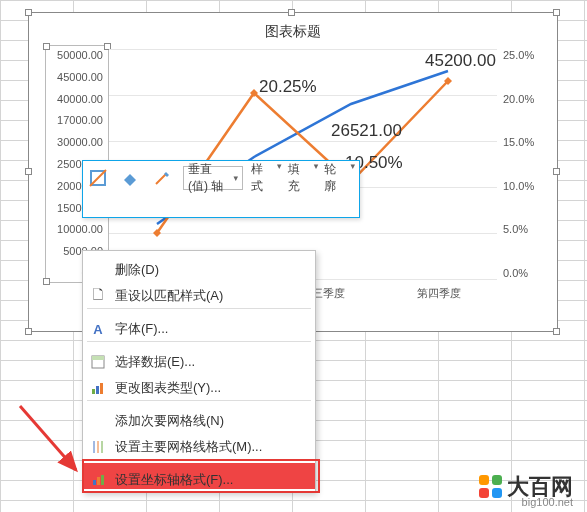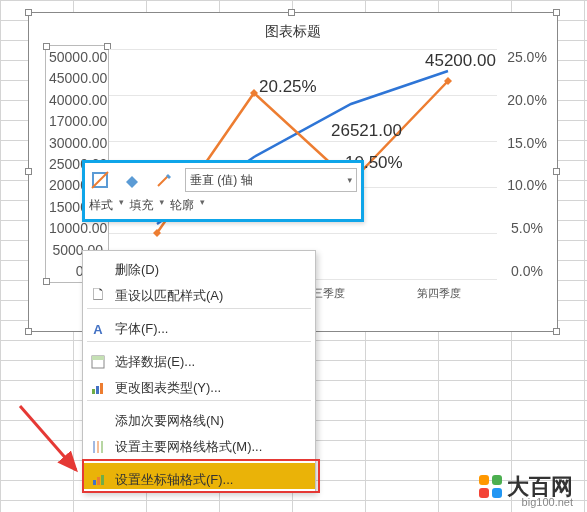--- a/index.html
+++ b/index.html
@@ -1,40 +1,40 @@
 <!DOCTYPE html>
 <html><head>
 <meta charset="utf-8">
 <style>
 body{margin:0;font-family:"Microsoft YaHei",sans-serif;font-size:12px;background:#fff;width:587px;height:512px;overflow:hidden;position:relative}
 .grid-bg{position:absolute;inset:0;background-image:linear-gradient(#d4d4d4 1px,transparent 1px),linear-gradient(90deg,#d4d4d4 1px,transparent 1px);background-size:73px 20px;z-index:0}
 .chart-frame{position:absolute;left:28px;top:12px;width:528px;height:318px;border:1px solid #888;background:#fff;z-index:2}
 .sel-handle{width:5px;height:5px;background:#fff;border:1px solid #888;position:absolute;z-index:3}
 .chart-title{text-align:center;font-size:14px;color:#333;padding:10px 0 8px}
 .plot{position:relative;margin:0 60px 0 80px;height:230px}
-.y-left,.y-right{position:absolute;top:0;height:100%;display:flex;flex-direction:column;justify-content:space-between;font-size:14px;color:#555}
+.y-left,.y-right{position:absolute;top:0;height:100%;display:flex;flex-direction:column;justify-content:space-between;font-size:11px;color:#555}
 .y-left{left:-60px;text-align:right;width:54px}
-.y-right{right:-54px;text-align:center;width:48px}
+.y-right{right:-54px;text-align:left;width:48px}
 .y-sel{position:absolute;left:-64px;top:-4px;width:62px;height:236px;border:1px solid rgba(140,140,140,.6)}
 .y-sel .h{width:5px;height:5px;background:#fff;border:1px solid #888;position:absolute}
 .hgrid{position:absolute;left:0;right:0;border-top:1px solid #e6e6e6}
 .x-labels{position:absolute;bottom:-22px;left:0;right:0;display:flex;justify-content:space-around;font-size:11px;color:#555}
 svg.plot-svg{position:absolute;inset:0;width:100%;height:100%}
 .lbl{position:absolute;font-size:17px;color:#333;white-space:nowrap}
-.mini-toolbar{position:absolute;left:82px;top:160px;width:276px;height:56px;background:#fff;border:3px solid #0ea5e9;box-shadow:1px 2px 4px rgba(0,0,0,.15);z-index:5;display:flex;flex-direction:column}
+.mini-toolbar{position:absolute;left:82px;top:160px;width:276px;height:56px;background:#fff;border:1px solid #0ea5e9;box-shadow:1px 2px 4px rgba(0,0,0,.15);z-index:5;display:flex;}
 .mini-row1{display:flex;align-items:center;height:30px;padding:2px 4px;gap:10px}
 .mini-row2{display:flex;align-items:flex-start;height:22px;padding:0 4px;gap:6px;font-size:12px;color:#444}
 .mini-ico{width:22px;height:22px;display:flex;align-items:center;justify-content:center}
 .dd{height:22px;border:1px solid #bbb;flex:1;display:flex;align-items:center;padding:0 4px;font-size:12px;color:#444;justify-content:space-between}
 .caret{font-size:9px;color:#666}
 .ctx-menu{position:absolute;left:82px;top:250px;width:232px;background:#fff;border:1px solid #c2c2c2;box-shadow:2px 3px 6px rgba(0,0,0,.2);z-index:6;padding:2px 0}
 .ctx-item{display:flex;align-items:flex-end;height:26px;padding:0 10px 0 6px;font-size:13px;color:#333;gap:8px}
 .ctx-ico{width:18px;height:18px;display:flex;align-items:center;justify-content:center;font-size:13px}
 .ctx-sep{height:1px;background:#ddd;margin:3px 4px}
-.ctx-item.hl{background:#eab308}
+.ctx-item.hl{background:#ef4444}
 .hl-box{position:absolute;left:82px;top:459px;width:234px;height:30px;border:2px solid #e53935;z-index:7;pointer-events:none}
 .arrow{position:absolute;left:14px;top:400px;z-index:8}
 .logo{position:absolute;right:14px;bottom:10px;z-index:9;display:flex;align-items:center;gap:2px}
 .logo-txt{font-size:22px;font-weight:700;color:#333}
 .logo-sub{font-size:11px;color:#888;position:absolute;right:0;bottom:-6px}
 </style>
 </head>
 <body>
 
 <div class="grid-bg"></div>

